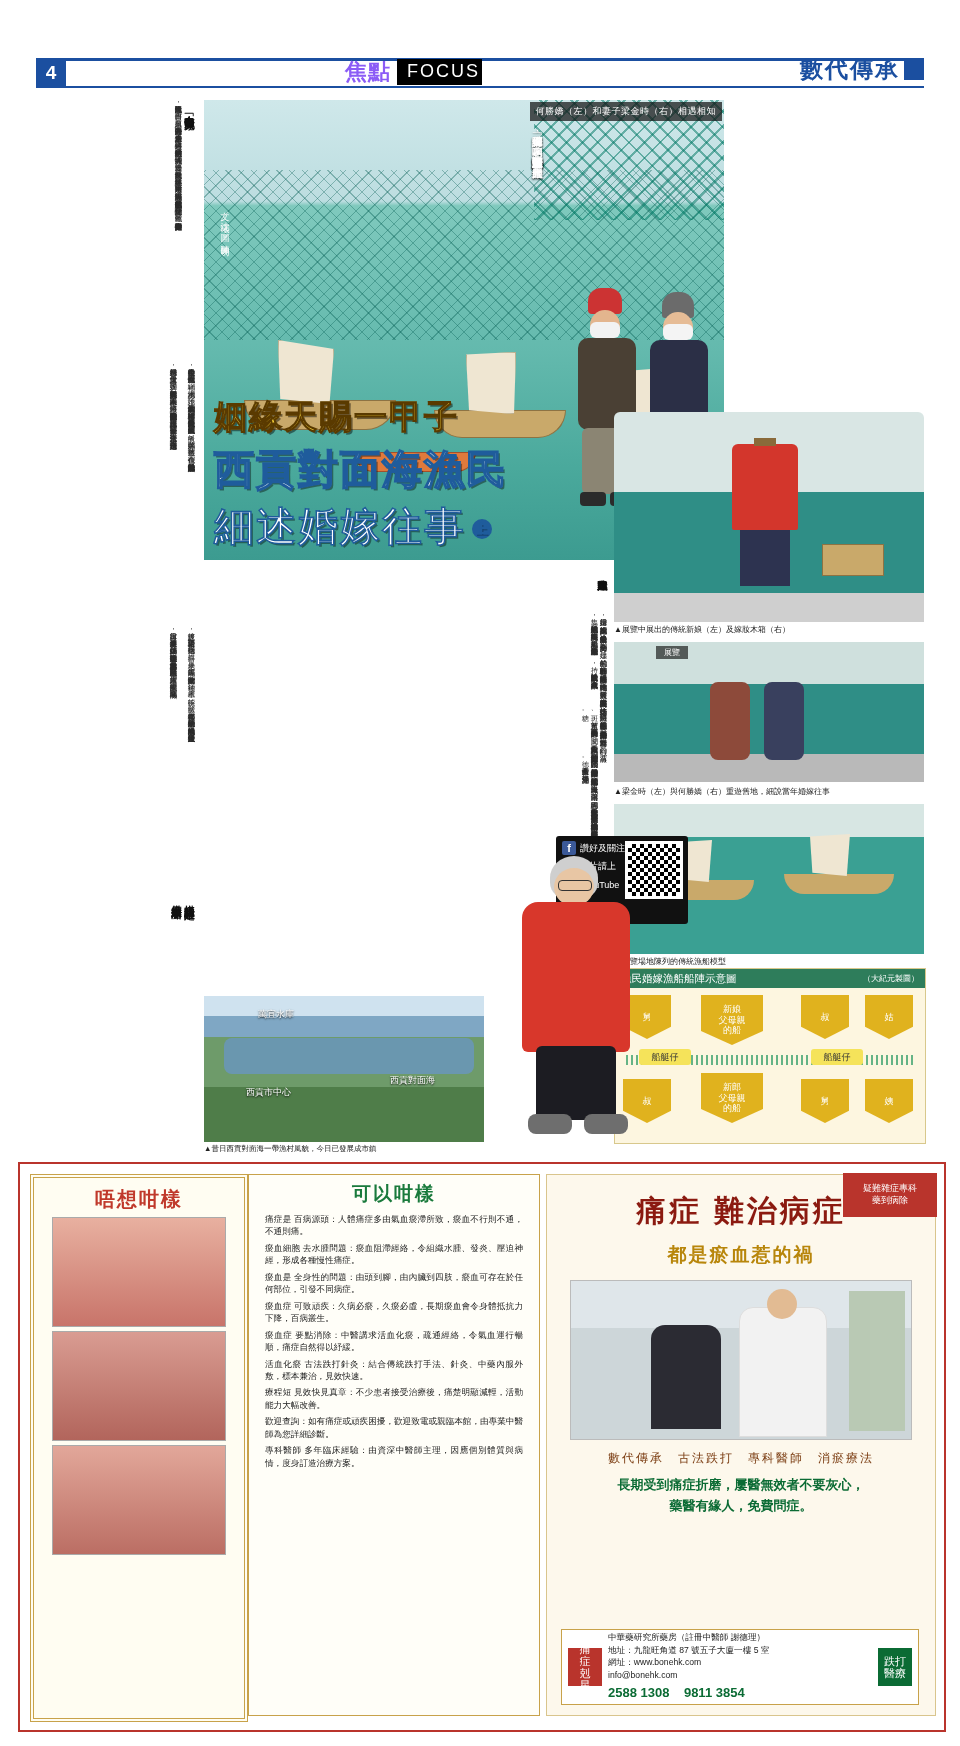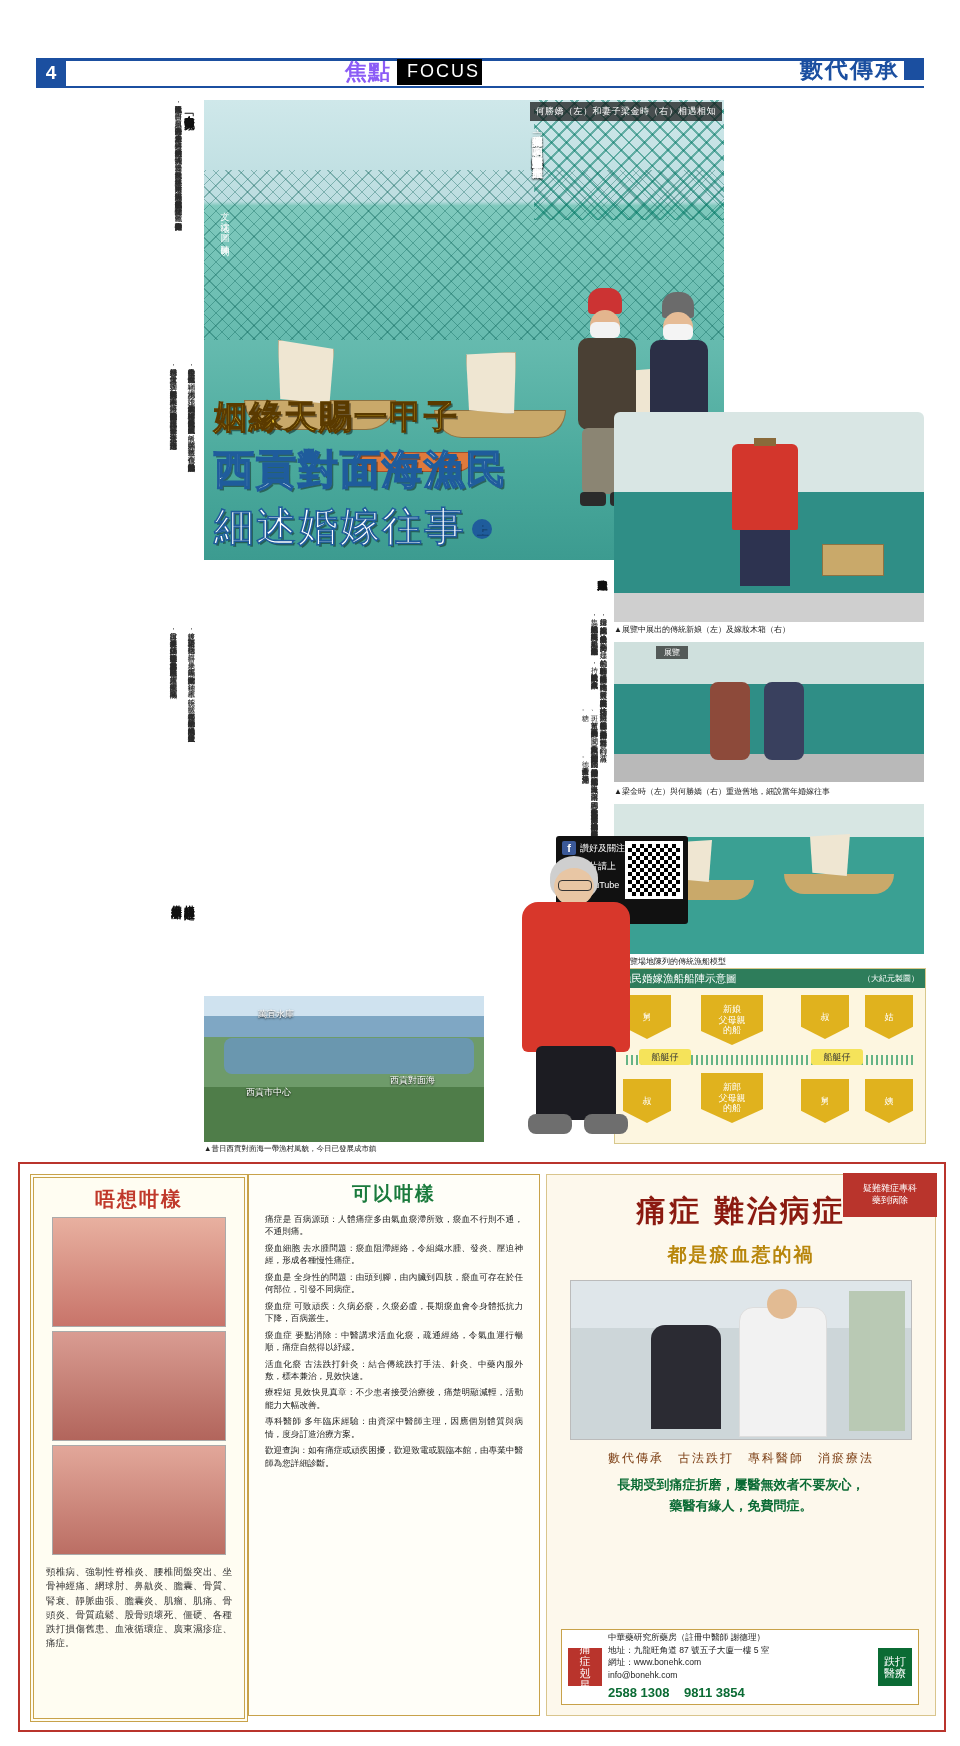--- a/index.html
+++ b/index.html
@@ -307,34 +307,33 @@
     <div id="scenic-cap">▲昔日西貢對面海一帶漁村風貌，今日已發展成市鎮</div>
   </div>
 
   <div id="advert">
 
     <div id="ad-left">
       <div id="ad-left-title">唔想咁樣</div>
       <div class="ad-photo" style="background:linear-gradient(180deg,#e8b0a0,#c8746a);"></div>
       <div class="ad-photo" style="background:linear-gradient(180deg,#d99c92,#b2655c);"></div>
       <div class="ad-photo" style="background:linear-gradient(180deg,#e2a79a,#bb6e64);"></div>
-      <div id="ad-left-body">頸椎病、強制性脊椎炎、腰椎間盤突出、坐骨神經痛、網球肘、鼻鼽炎、膽囊、骨質、腎衰、靜脈曲張、膽囊炎、肌瘤、肌痛、骨頭炎、骨質疏鬆、股骨頭壞死、僵硬、各種跌打損傷舊患、血液循環症、廣東濕疹症、痛症。</div>
     </div>
 
     <div id="ad-mid">
       <div id="ad-mid-title">可以咁樣</div>
       <div class="adline">痛症是 百病源頭：人體痛症多由氣血瘀滯所致，瘀血不行則不通，不通則痛。</div>
       <div class="adline">瘀血細胞 去水腫問題：瘀血阻滯經絡，令組織水腫、發炎、壓迫神經，形成各種慢性痛症。</div>
       <div class="adline">瘀血是 全身性的問題：由頭到腳，由內臟到四肢，瘀血可存在於任何部位，引發不同病症。</div>
       <div class="adline">瘀血症 可致頑疾：久病必瘀，久瘀必虛，長期瘀血會令身體抵抗力下降，百病叢生。</div>
       <div class="adline">瘀血症 要點消除：中醫講求活血化瘀，疏通經絡，令氣血運行暢順，痛症自然得以紓緩。</div>
       <div class="adline">活血化瘀 古法跌打針灸：結合傳統跌打手法、針灸、中藥內服外敷，標本兼治，見效快速。</div>
       <div class="adline">療程短 見效快見真章：不少患者接受治療後，痛楚明顯減輕，活動能力大幅改善。</div>
+      <div class="adline">歡迎查詢：如有痛症或頑疾困擾，歡迎致電或親臨本館，由專業中醫師為您詳細診斷。</div>
       <div class="adline">專科醫師 多年臨床經驗：由資深中醫師主理，因應個別體質與病情，度身訂造治療方案。</div>
-      <div class="adline">歡迎查詢：如有痛症或頑疾困擾，歡迎致電或親臨本館，由專業中醫師為您詳細診斷。</div>
     </div>
 
     <div id="ad-right">
       <div id="ar-corner" style="white-space:pre-line">疑難雜症專科
 藥到病除</div>
       <div id="ar-title">痛症 難治病症</div>
       <div id="ar-sub">都是瘀血惹的禍</div>
       <div id="ar-photo" style="background:linear-gradient(180deg,#dfe6ea 0 30%,#cdd6d9 30% 100%);position:relative;">
         <div style="position:absolute;left:80px;top:44px;width:70px;height:104px;background:#2b2b33;border-radius:14px 14px 0 0;"></div>
         <div style="position:absolute;left:168px;top:26px;width:86px;height:128px;background:#f2f2f2;border-radius:14px 14px 0 0;border:1px solid #ddd;"></div>

